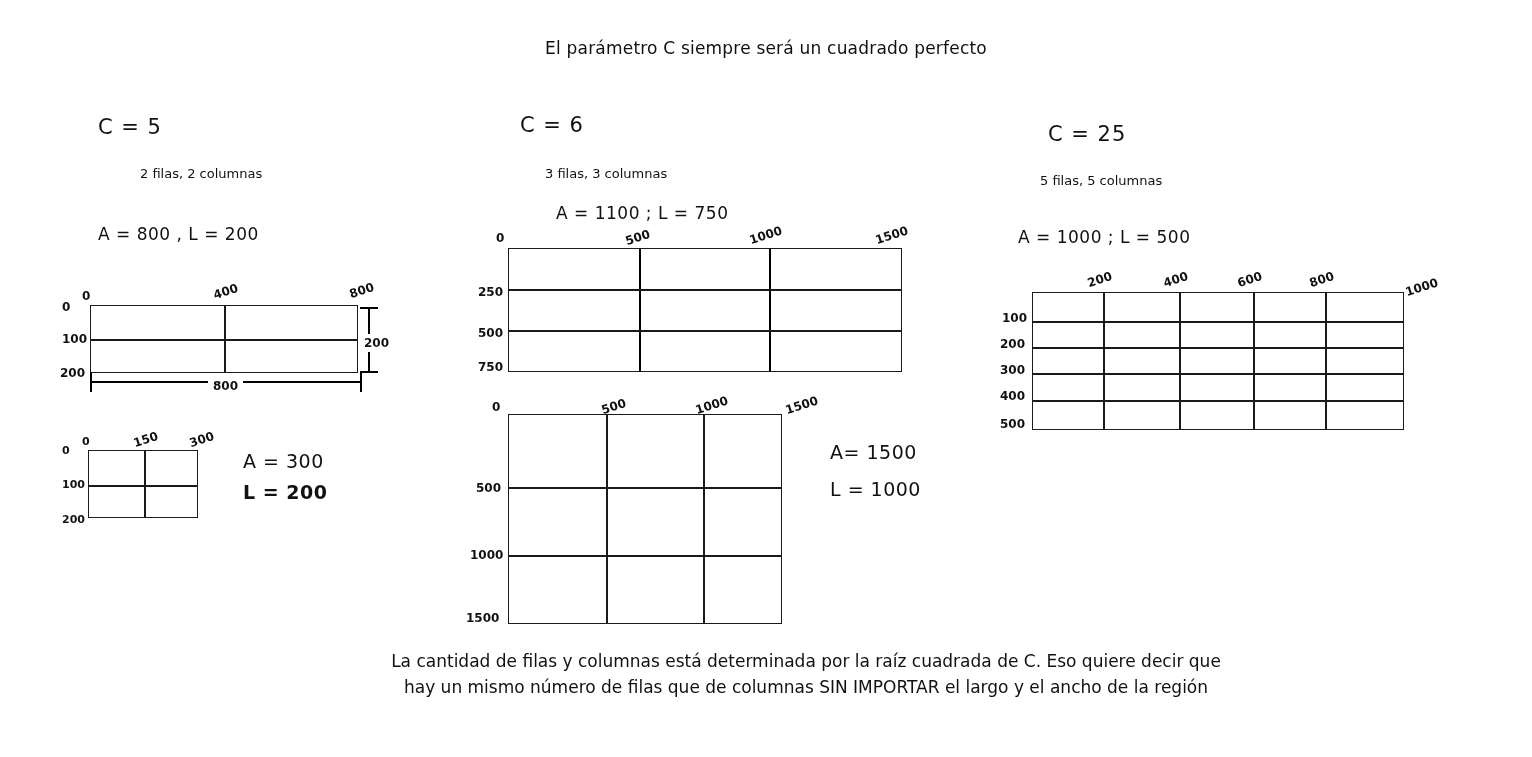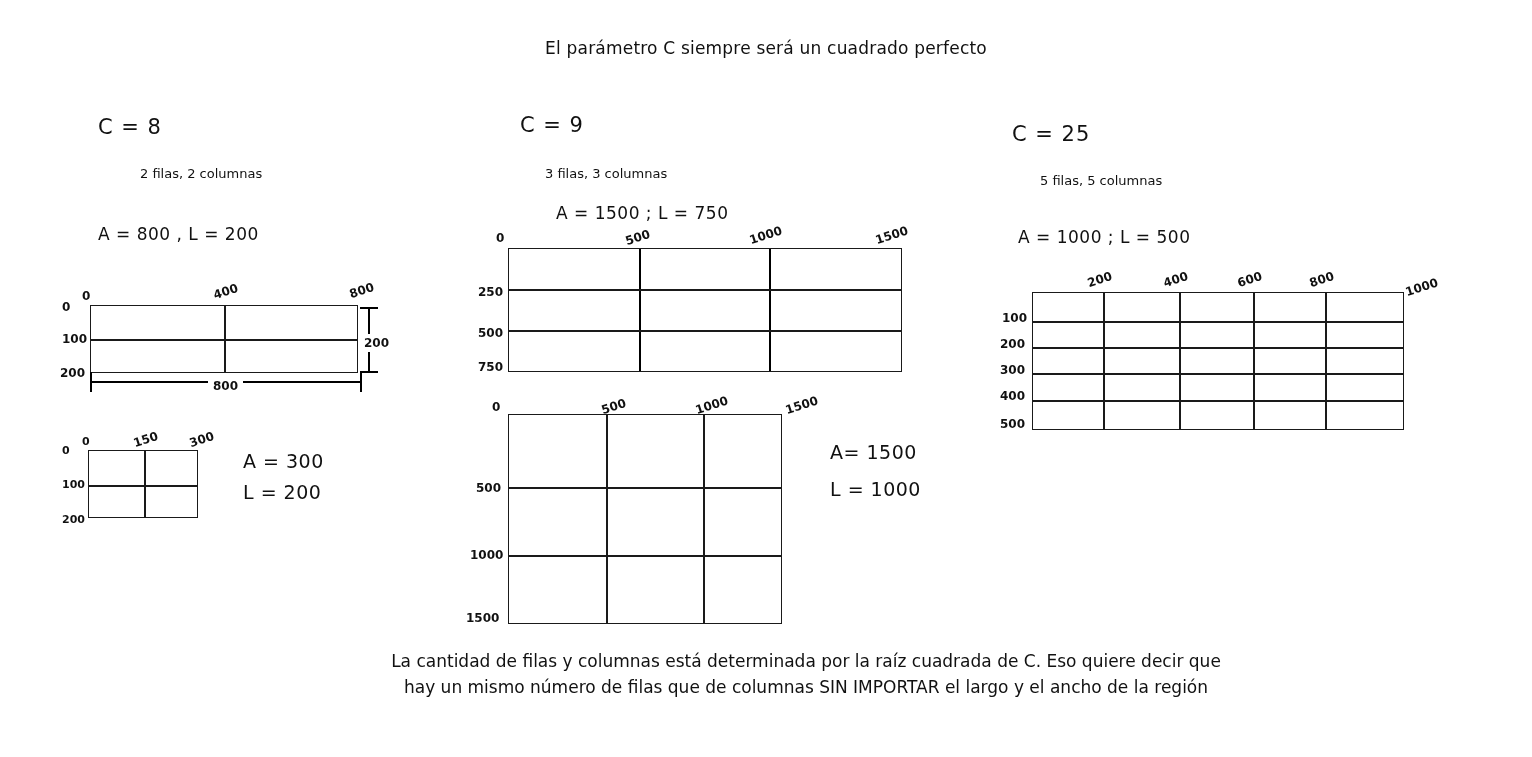--- a/index.html
+++ b/index.html
@@ -85,21 +85,21 @@
     font-size: 17px;
     line-height: 1.55;
   }
   .footer .line { display: block; }
 </style>
 </head>
 <body>
 
 <div class="abs title">El parámetro C siempre será un cuadrado perfecto</div>
 
-<div class="abs c-label" style="left:98px; top:115px;">C = 8</div>
+<div class="abs c-label" style="left:98px; top:115px;">C = 5</div>
 <div class="abs sub-label" style="left:140px; top:166px;">2 filas, 2 columnas</div>
 <div class="abs al-label" style="left:98px; top:224px;">A = 800 ,  L = 200</div>
 
 <div class="grid" style="left:90px; top:305px; width:268px; height:68px;">
   <div class="gl-v" style="left:133px;"></div>
   <div class="gl-h" style="top:33px;"></div>
 </div>
 <div class="abs tick" style="left:82px; top:289px;">0</div>
 <div class="abs tick-rot" style="left:216px; top:288px;">400</div>
 <div class="abs tick-rot" style="left:352px; top:287px;">800</div>
@@ -121,25 +121,25 @@
   <div class="gl-v" style="left:55px;"></div>
   <div class="gl-h" style="top:34px;"></div>
 </div>
 <div class="abs tick-sm" style="left:82px; top:435px;">0</div>
 <div class="abs tick-rot" style="left:136px; top:436px;">150</div>
 <div class="abs tick-rot" style="left:192px; top:436px;">300</div>
 <div class="abs tick-sm" style="left:62px; top:444px;">0</div>
 <div class="abs tick-sm" style="left:62px; top:478px;">100</div>
 <div class="abs tick-sm" style="left:62px; top:513px;">200</div>
 <div class="abs al-label-big" style="left:243px; top:450px;">A = 300</div>
-<div class="abs al-label-big" style="left:243px; top:481px;">L = 200</div>
+<div class="abs al-label-big" style="left:243px; top:481px;font-weight:bold;">L = 200</div>
 
-<div class="abs c-label" style="left:520px; top:113px;">C = 9</div>
+<div class="abs c-label" style="left:520px; top:113px;">C = 6</div>
 <div class="abs sub-label" style="left:545px; top:166px;">3 filas, 3 columnas</div>
-<div class="abs al-label" style="left:556px; top:203px;">A = 1500 ;  L = 750</div>
+<div class="abs al-label" style="left:556px; top:203px;">A = 1100 ;  L = 750</div>
 
 <div class="grid" style="left:508px; top:248px; width:394px; height:124px;">
   <div class="gl-v gl-thick" style="left:130px; width:2.2px;"></div>
   <div class="gl-v gl-thick" style="left:260px; width:2.2px;"></div>
   <div class="gl-h" style="top:40px;"></div>
   <div class="gl-h" style="top:81px;"></div>
 </div>
 <div class="abs tick" style="left:496px; top:231px;">0</div>
 <div class="abs tick-rot" style="left:628px; top:234px;">500</div>
 <div class="abs tick-rot" style="left:752px; top:233px;">1000</div>
@@ -157,21 +157,21 @@
 <div class="abs tick" style="left:492px; top:400px;">0</div>
 <div class="abs tick-rot" style="left:604px; top:403px;">500</div>
 <div class="abs tick-rot" style="left:698px; top:403px;">1000</div>
 <div class="abs tick-rot" style="left:788px; top:403px;">1500</div>
 <div class="abs tick" style="left:476px; top:481px;">500</div>
 <div class="abs tick" style="left:470px; top:548px;">1000</div>
 <div class="abs tick" style="left:466px; top:611px;">1500</div>
 <div class="abs al-label-big" style="left:830px; top:441px;">A= 1500</div>
 <div class="abs al-label-big" style="left:830px; top:478px;">L = 1000</div>
 
-<div class="abs c-label" style="left:1012px; top:122px;">C = 25</div>
+<div class="abs c-label" style="left:1048px; top:122px;">C = 25</div>
 <div class="abs sub-label" style="left:1040px; top:173px;">5 filas, 5 columnas</div>
 <div class="abs al-label" style="left:1018px; top:227px;">A = 1000  ;   L = 500</div>
 
 <div class="grid" style="left:1032px; top:292px; width:372px; height:138px;">
   <div class="gl-v" style="left:70px;"></div>
   <div class="gl-v" style="left:146px;"></div>
   <div class="gl-v" style="left:220px;"></div>
   <div class="gl-v" style="left:292px;"></div>
   <div class="gl-h" style="top:28px;"></div>
   <div class="gl-h" style="top:54px;"></div>

